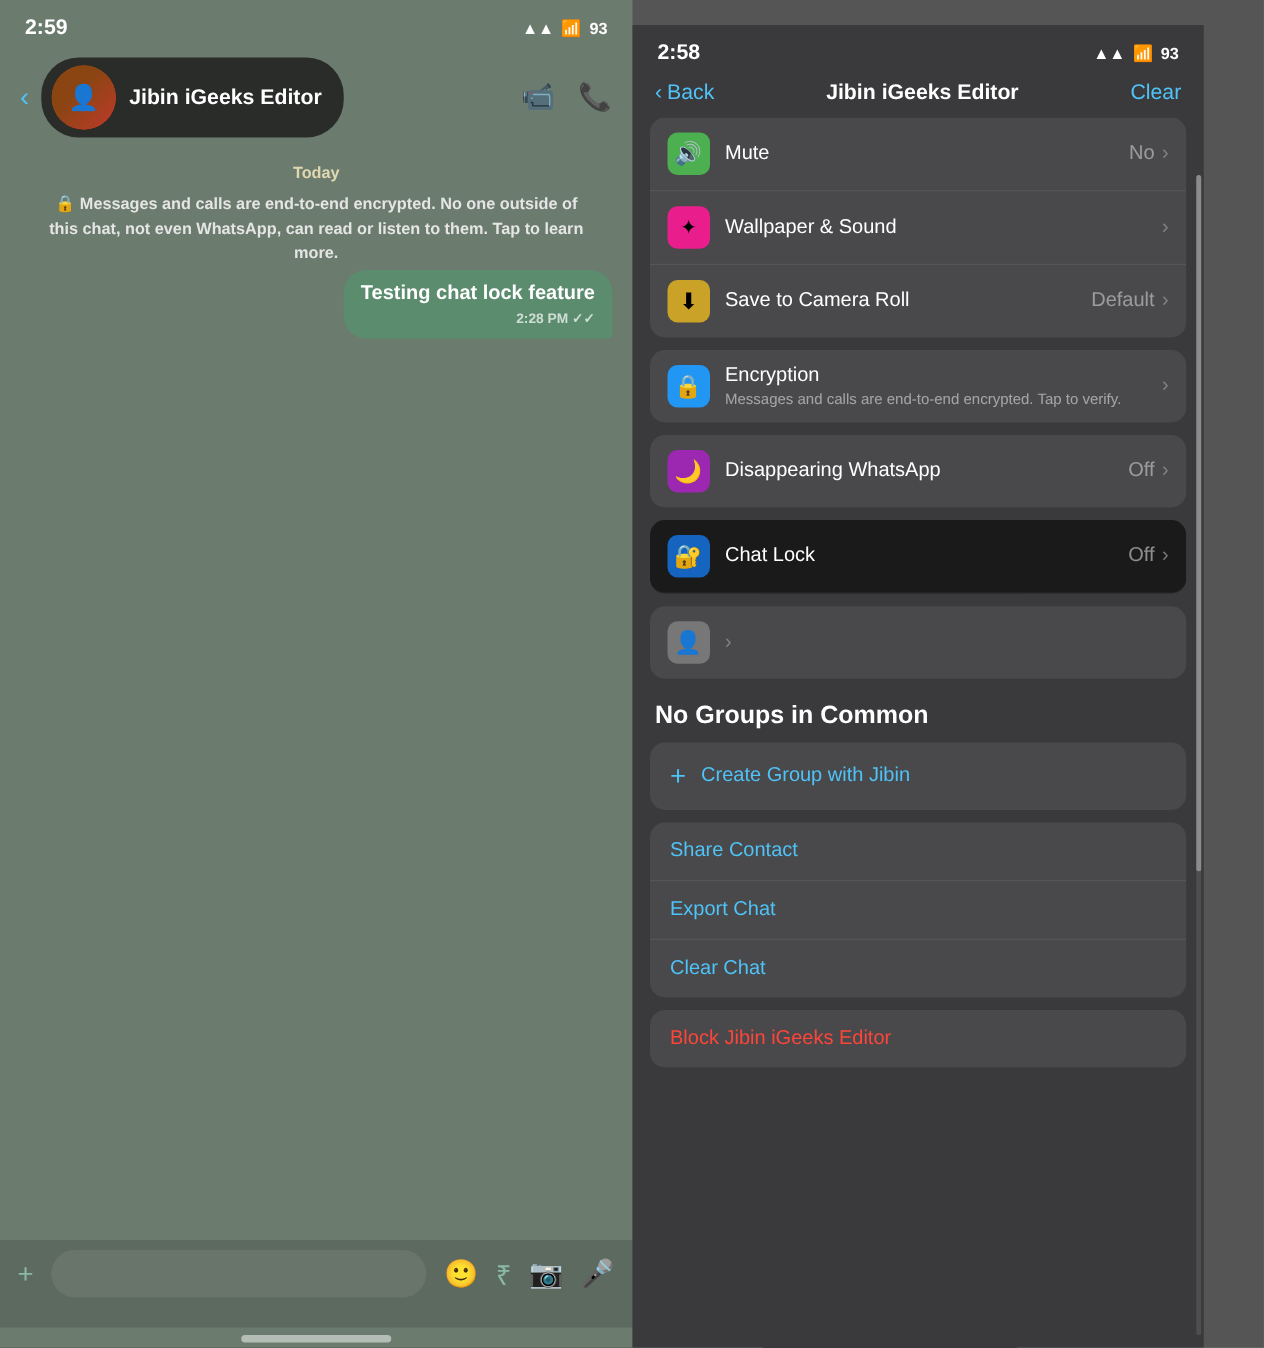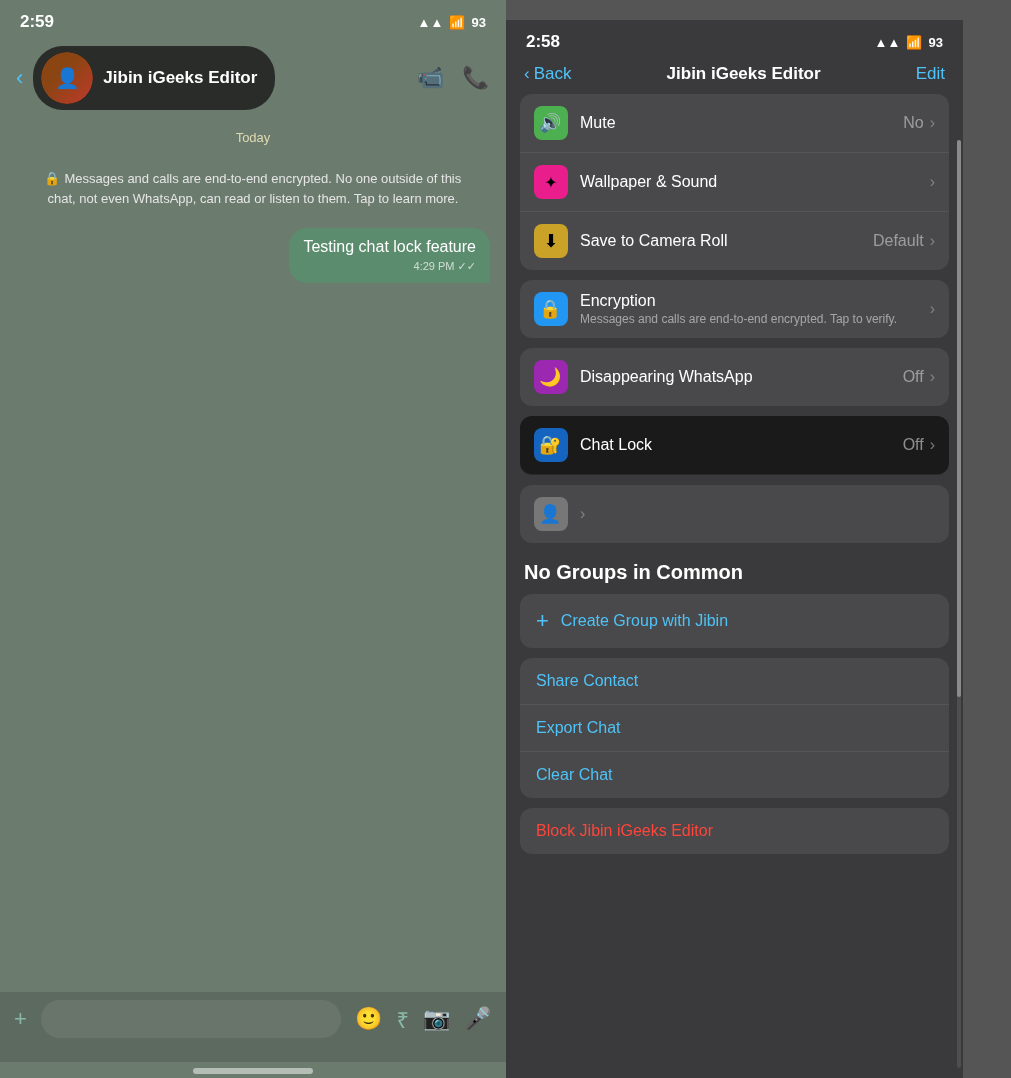--- a/index.html
+++ b/index.html
@@ -101,22 +101,23 @@
     .header-icon {
       color: #4fc3f7;
       font-size: 22px;
     }
 
     .chat-area {
       flex: 1;
       padding: 10px 16px;
       display: flex;
       flex-direction: column;
-      gap: 20px;
+      gap: 4px;
       overflow: hidden;
+      font-weight: bold;
     }
 
     .date-label {
       text-align: center;
       color: #e0d8b0;
       font-size: 13px;
       margin-bottom: 4px;
     }
 
     .encryption-notice {
@@ -411,21 +412,21 @@
       <span class="header-icon">📹</span>
       <span class="header-icon">📞</span>
     </div>
   </div>
 
   <div class="chat-area">
     <div class="date-label">Today</div>
     <div class="encryption-notice">🔒 Messages and calls are end-to-end encrypted. No one outside of this chat, not even WhatsApp, can read or listen to them. Tap to learn more.</div>
     <div class="message-bubble">
       <span>Testing chat lock feature</span>
-      <div class="message-meta">4:29 PM ✓✓</div>
+      <div class="message-meta">2:28 PM ✓✓</div>
     </div>
   </div>
 
   <div class="bottom-bar">
     <span class="bottom-icon">+</span>
     <div class="text-input-area"></div>
     <span class="bottom-icon">🙂</span>
     <span class="bottom-icon">₹</span>
     <span class="bottom-icon">📷</span>
     <span class="bottom-icon">🎤</span>
@@ -443,21 +444,21 @@
       <span>93</span>
     </div>
   </div>
 
   <div class="nav-bar">
     <span class="nav-back">
       <span>‹</span>
       <span>Back</span>
     </span>
     <span class="nav-title">Jibin iGeeks Editor</span>
-    <span class="nav-edit">Edit</span>
+    <span class="nav-edit">Clear</span>
   </div>
 
   <div class="settings-list">
 
     <div class="settings-group">
       <div class="settings-row">
         <div class="settings-icon icon-green">🔊</div>
         <div style="flex:1">
           <div class="settings-label">Mute</div>
         </div>

